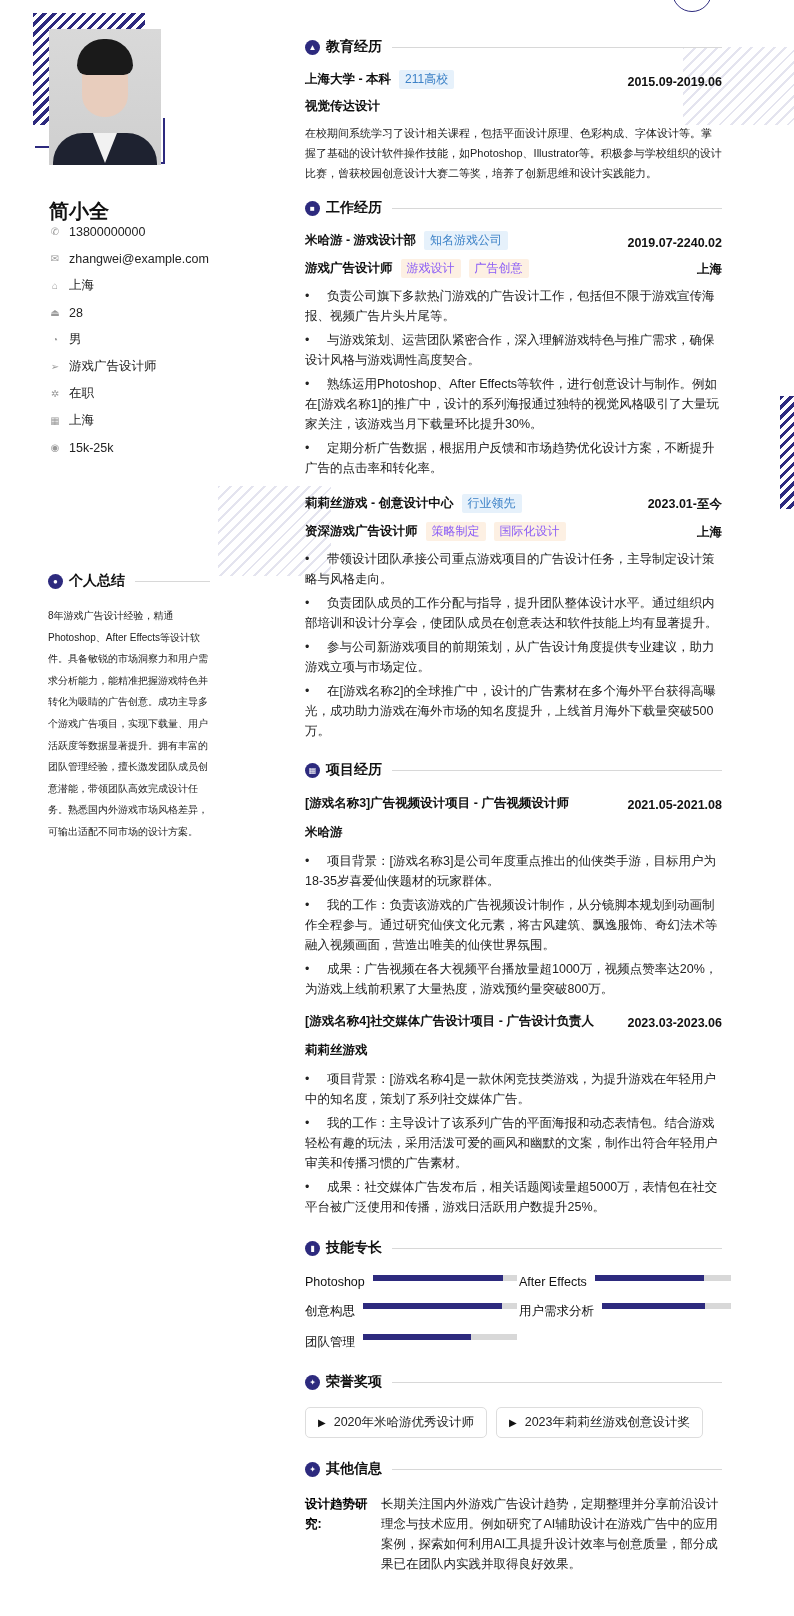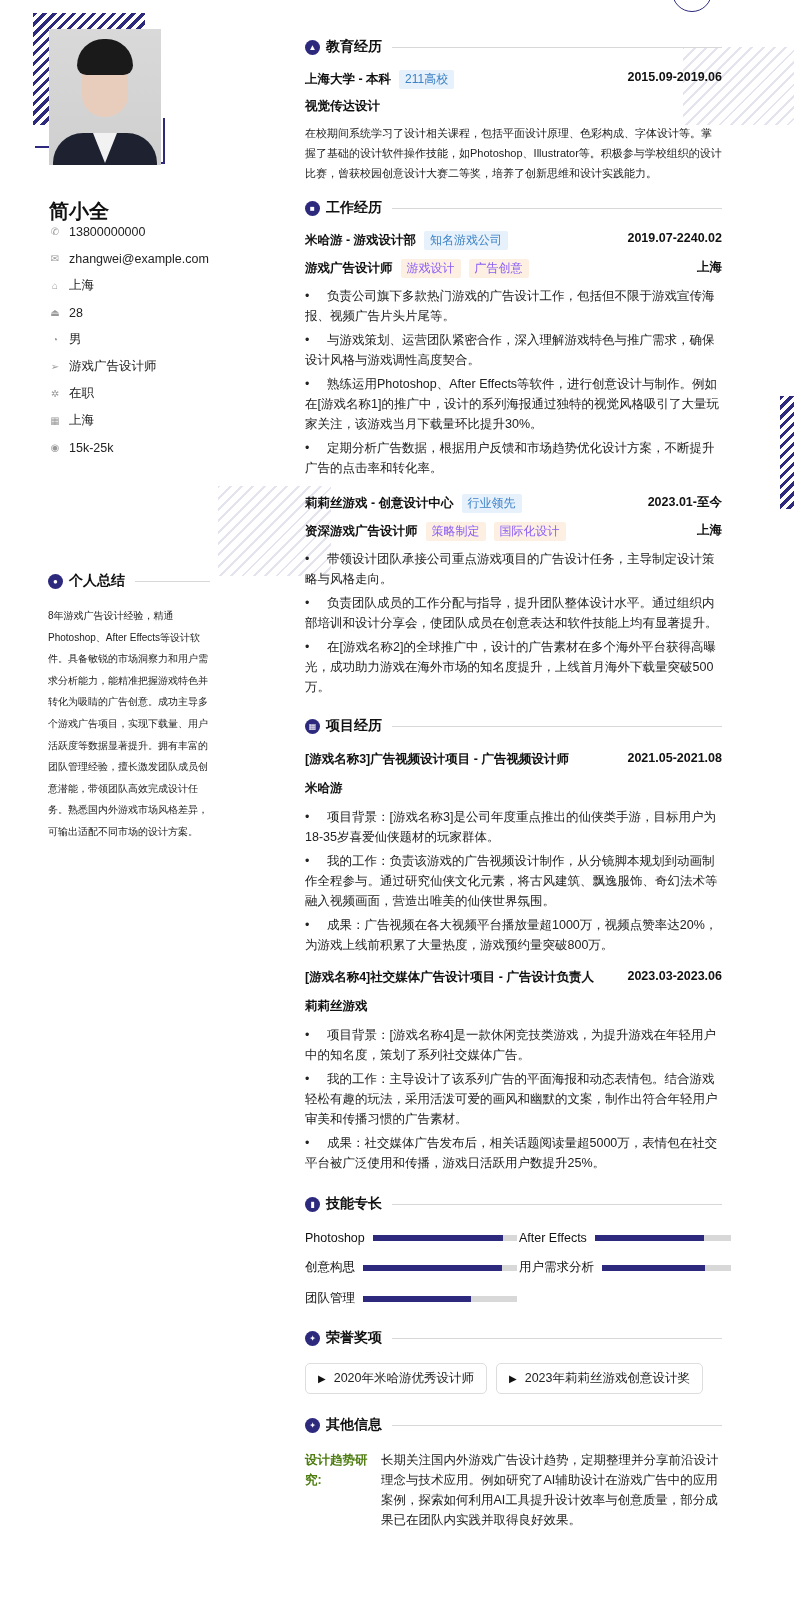--- a/index.html
+++ b/index.html
@@ -18,37 +18,37 @@
 .name{position:absolute;left:49px;top:198px;font-size:20px;font-weight:bold;color:#111}
 .info{position:absolute;left:49px;top:218px;width:190px}
 .info-row{display:flex;align-items:center;height:27px;font-size:12.5px;color:#222}
 .info-row .ic{width:12px;height:12px;margin-right:8px;color:#999;font-size:10px;display:flex;align-items:center;justify-content:center}
 .sec-head{display:flex;align-items:center;font-size:14px;font-weight:bold;color:#111}
 .sec-head .badge{width:15px;height:15px;border-radius:50%;background:#2d2a7e;color:#fff;font-size:8px;display:flex;align-items:center;justify-content:center;margin-right:6px}
 .sec-head .line{flex:1;height:1px;background:#d8d8d8;margin-left:10px}
 .summary-head{position:absolute;left:48px;top:572px;width:162px}
 .summary-text{position:absolute;left:48px;top:605px;width:165px;font-size:10px;line-height:21.6px;color:#222}
 .right{position:absolute;left:305px;top:36px;width:417px}
-.row{display:flex;justify-content:space-between;align-items:flex-start;font-size:12.5px;font-weight:bold;color:#111}
+.row{display:flex;justify-content:space-between;align-items:flex-end;font-size:12.5px;font-weight:bold;color:#111}
 .tag{display:inline-block;font-weight:normal;font-size:12px;padding:1px 6px;margin-left:8px;border-radius:2px}
 .tag.blue{background:#e6f1fb;color:#3d82c7}
 .tag.orange{background:#fdf0e3;color:#8b5cf6}
 .para{font-size:11px;line-height:20px;color:#222}
 ul.bul{list-style:none}
 ul.bul li{position:relative;font-size:12.5px;line-height:20px;color:#222;padding-left:0;margin-bottom:4px;text-indent:0}
 ul.bul li .dot{display:inline-block;width:22px}
 .skills{display:grid;grid-template-columns:212px 212px;column-gap:2px;row-gap:14px}
-.skill{display:flex;align-items:center;font-size:12.5px;color:#111}
+.skill{display:flex;align-items:flex-start;font-size:12.5px;color:#111}
 .skill .bar{flex:1;height:6px;background:#d8d8d8;margin-left:8px;position:relative}
 .skill .bar .fill{position:absolute;left:0;top:0;bottom:0;background:#2d2a7e}
 .awards{display:flex;gap:9px}
 .award{border:1px solid #ddd;border-radius:5px;padding:6px 12px;font-size:12.5px;color:#222;display:flex;align-items:center}
 .award .tri{font-size:10px;margin-right:8px;color:#111}
 .other{display:flex;font-size:12.5px;line-height:20px}
-.other .lbl{font-weight:bold;width:76px;flex-shrink:0;color:#4d7c0f}
+.other .lbl{font-weight:bold;width:76px;flex-shrink:0;color:#000000}
 </style>
 </head>
 <body>
 
 <div class="deco stripes-dark" style="left:33px;top:13px;width:112px;height:112px"></div>
 <div class="deco" style="left:35px;top:146px;width:20px;height:2px;background:#2d2a7e"></div>
 <div class="deco" style="left:115px;top:118px;width:50px;height:46px;border-right:2px solid #2d2a7e;border-bottom:2px solid #2d2a7e"></div>
 <div class="circle"></div>
 <div class="deco stripes-light" style="left:683px;top:47px;width:111px;height:78px"></div>
 <div class="deco stripes-dark" style="left:780px;top:396px;width:14px;height:113px"></div>
@@ -154,20 +154,21 @@
           <span><span>莉莉丝游戏 - 创意设计中心</span><span class="tag blue">行业领先</span></span>
           <span>2023.01-至今</span>
         </div>
       <div class="row" style="margin-top:9px">
           <span><span>资深游戏广告设计师</span><span class="tag orange">策略制定</span><span class="tag orange">国际化设计</span></span>
           <span>上海</span>
         </div>
       <ul class="bul" style="margin-top:8px">
           <li><span class="dot">•</span><span>带领设计团队承接公司重点游戏项目的广告设计任务，主导制定设计策略与风格走向。</span></li>
           <li><span class="dot">•</span><span>负责团队成员的工作分配与指导，提升团队整体设计水平。通过组织内部培训和设计分享会，使团队成员在创意表达和软件技能上均有显著提升。</span></li>
+          <li><span class="dot">•</span><span>参与公司新游戏项目的前期策划，从广告设计角度提供专业建议，助力游戏立项与市场定位。</span></li>
           <li><span class="dot">•</span><span>在[游戏名称2]的全球推广中，设计的广告素材在多个海外平台获得高曝光，成功助力游戏在海外市场的知名度提升，上线首月海外下载量突破500万。</span></li>
         </ul>
     </div>
     </div>
 
   <div class="sec-head" style="margin-top:20px">
     <span class="badge">▦</span>
     <span>项目经历</span>
     <span class="line"></span>
   </div>

